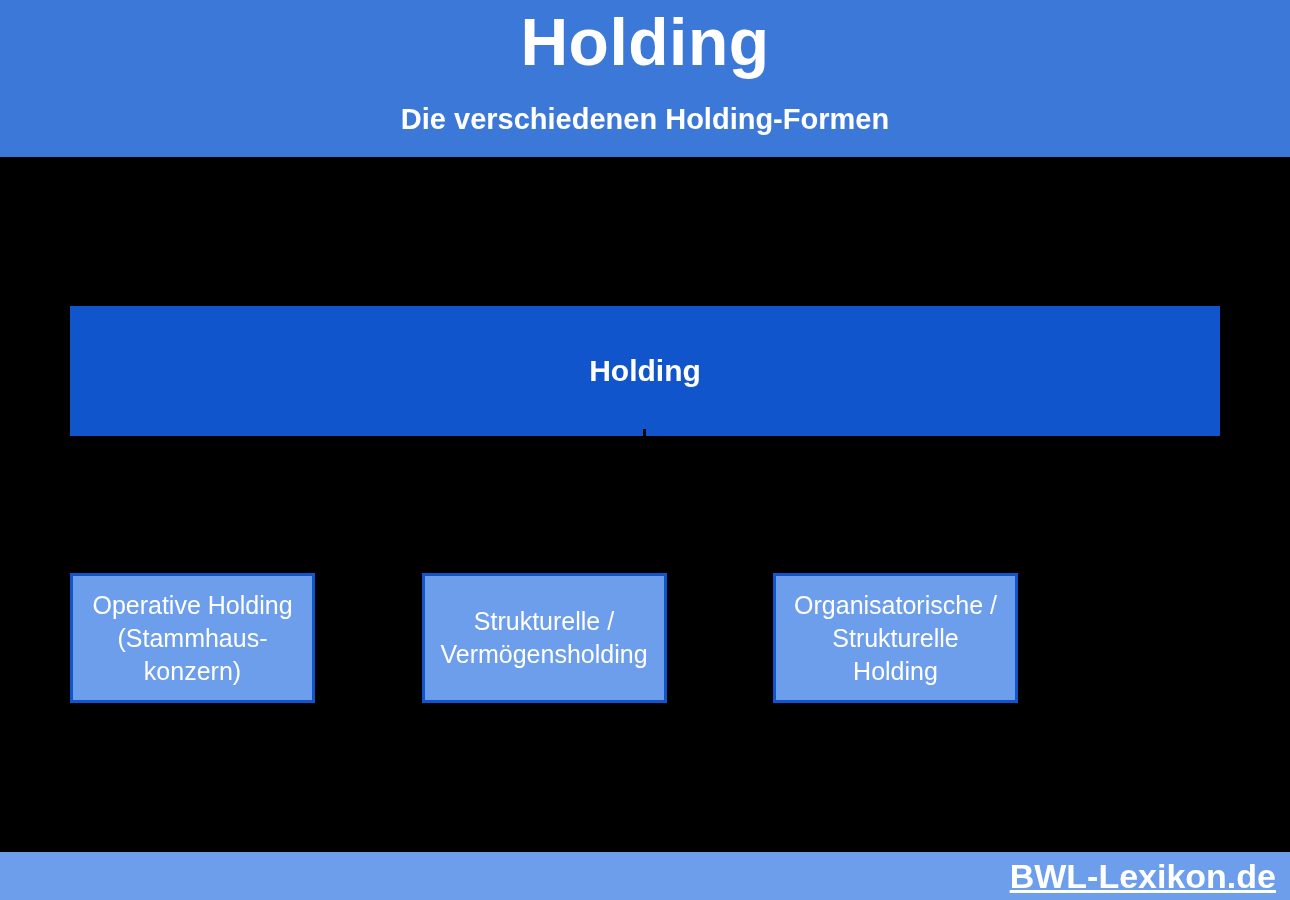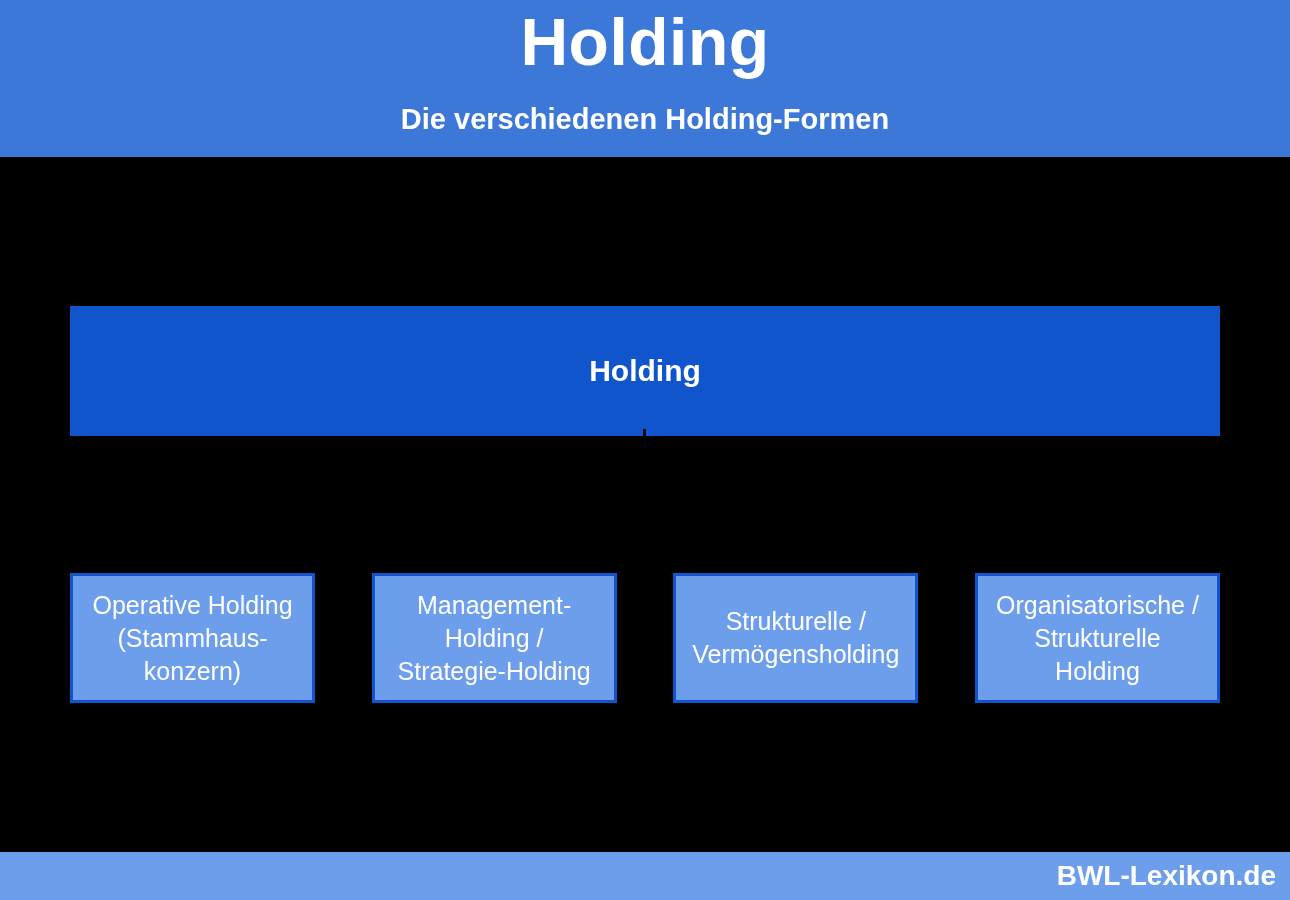--- a/index.html
+++ b/index.html
@@ -39,21 +39,21 @@
     position:relative;flex:1 1 auto;
     background:var(--canvas-bg);
   }
   .root-box{
     position:absolute;left:70px;top:149px;width:1150px;height:130px;
     background:var(--root-box-bg);
     display:flex;align-items:center;justify-content:center;
     font-size:30px;font-weight:bold;
   }
   .children-row{
-    position:absolute;left:70px;top:416px;width:1150px;
+    position:absolute;left:70px;top:416px;width:948px;
     display:flex;justify-content:space-between;
   }
   .child-box{
     width:245px;height:130px;
     background:var(--child-box-bg);
     border:3px solid var(--child-box-border);
     display:flex;align-items:center;justify-content:center;
     text-align:center;
     font-size:25px;line-height:1.32;
     white-space:pre-line;
@@ -66,21 +66,21 @@
   .tick-c1{left:191px;top:410px;}
   .tick-c2{left:493px;top:410px;}
   .tick-c3{left:794px;top:410px;}
   .tick-c4{left:1096px;top:410px;}
   
   .footer{
     height:48px;flex:0 0 48px;
     background:var(--footer-bg);
     display:flex;align-items:center;justify-content:flex-end;
     padding:0 14px;
-    font-size:28px;font-weight:bold;
+    font-size:34px;font-weight:bold;text-decoration:underline;
   }
 </style>
 </head>
 <body>
 
 <div class="page">
 
   <header class="banner">
     <div class="title">Holding</div>
     <div class="subtitle">Die verschiedenen Holding-Formen</div>
@@ -98,25 +98,20 @@
     <div class="tick tick-c3"></div>
     <div class="tick tick-c4"></div>
 
     <div class="children-row">
       <div class="child-box">
         <span>Operative Holding
 (Stammhaus-
 konzern)</span>
       </div>
       <div class="child-box">
-        <span>Management-
-Holding /
-Strategie-Holding</span>
-      </div>
-      <div class="child-box">
         <span>Strukturelle /
 Vermögensholding</span>
       </div>
       <div class="child-box">
         <span>Organisatorische /
 Strukturelle
 Holding</span>
       </div>
     </div>
 

